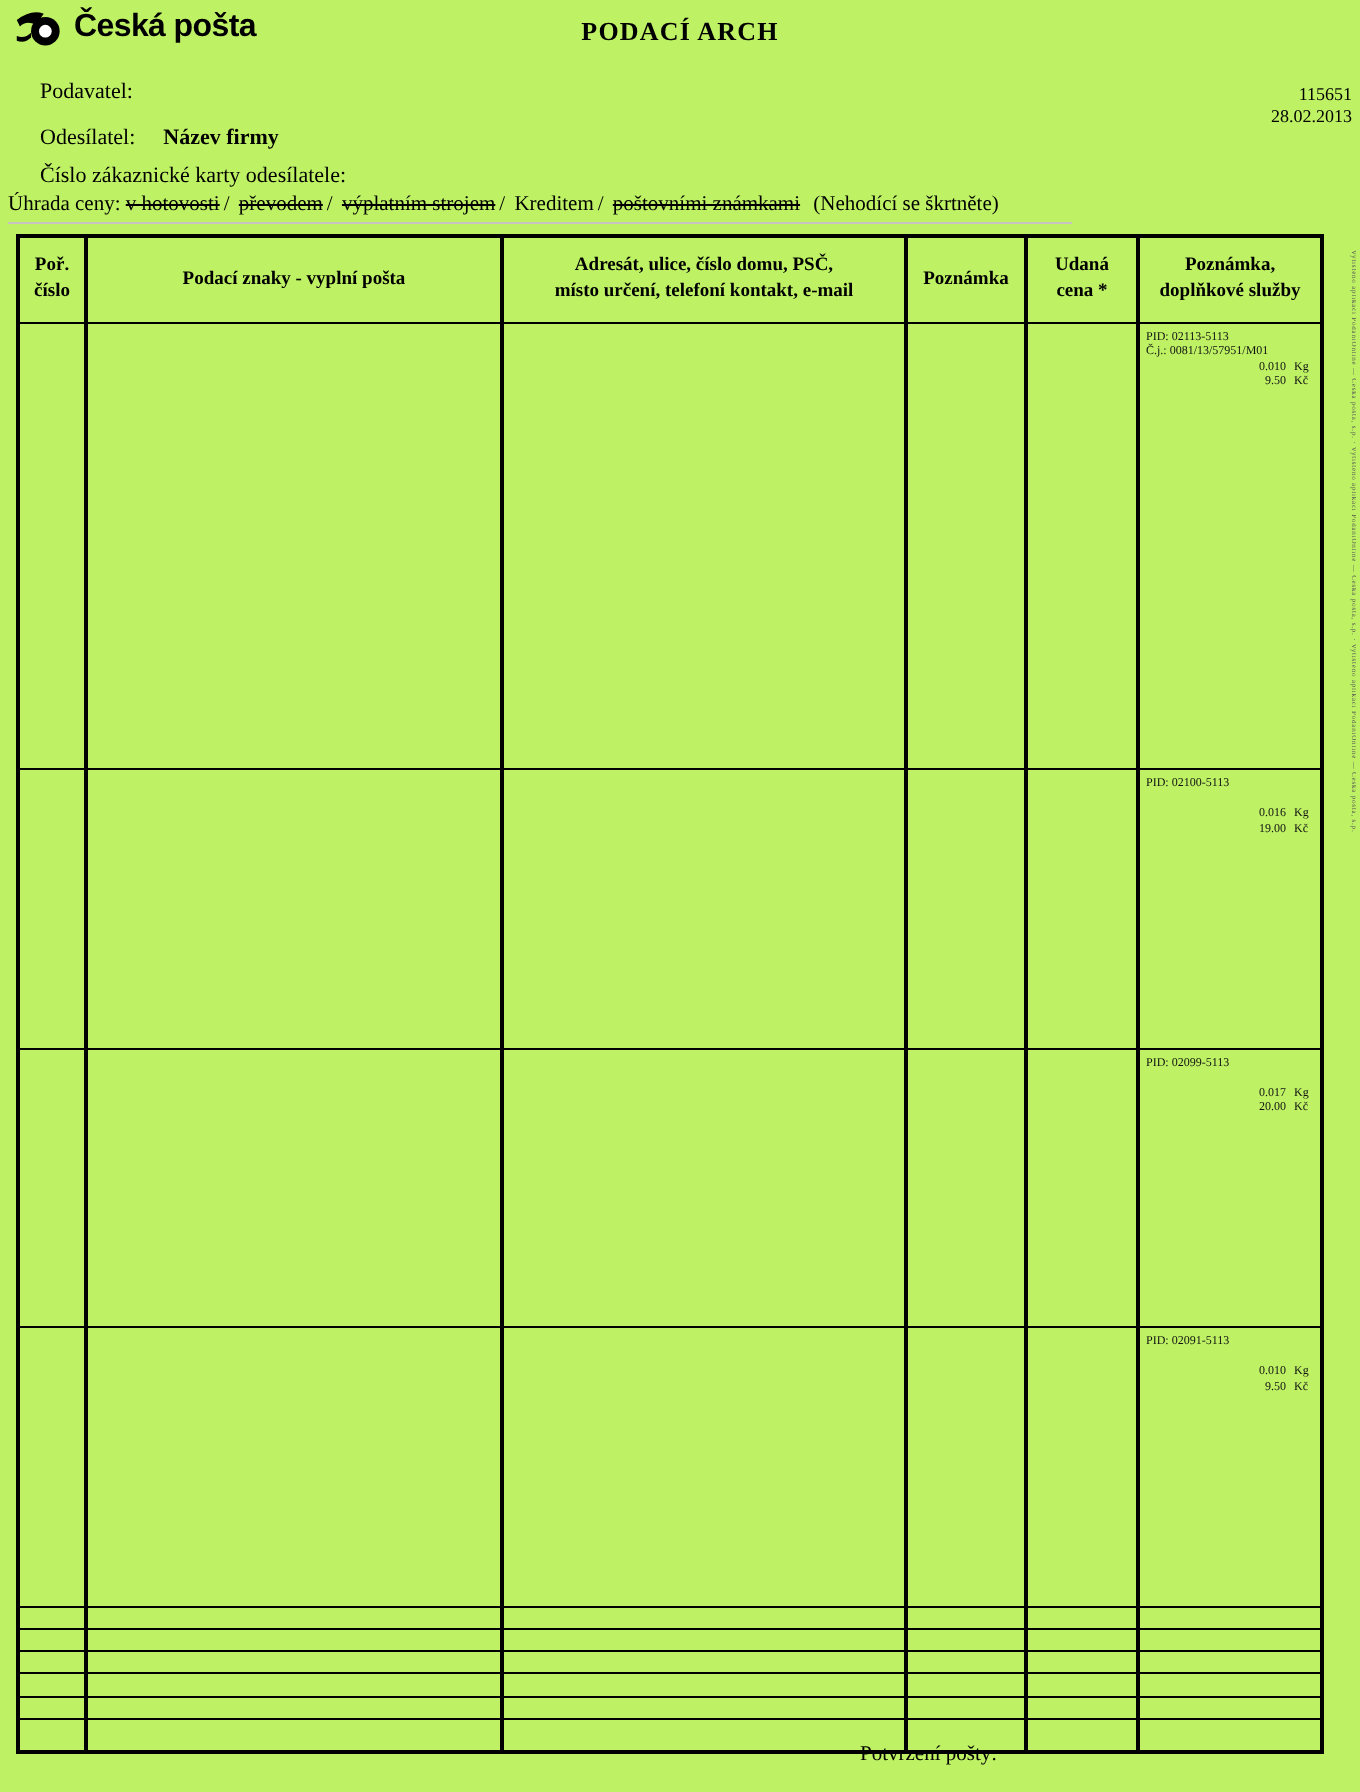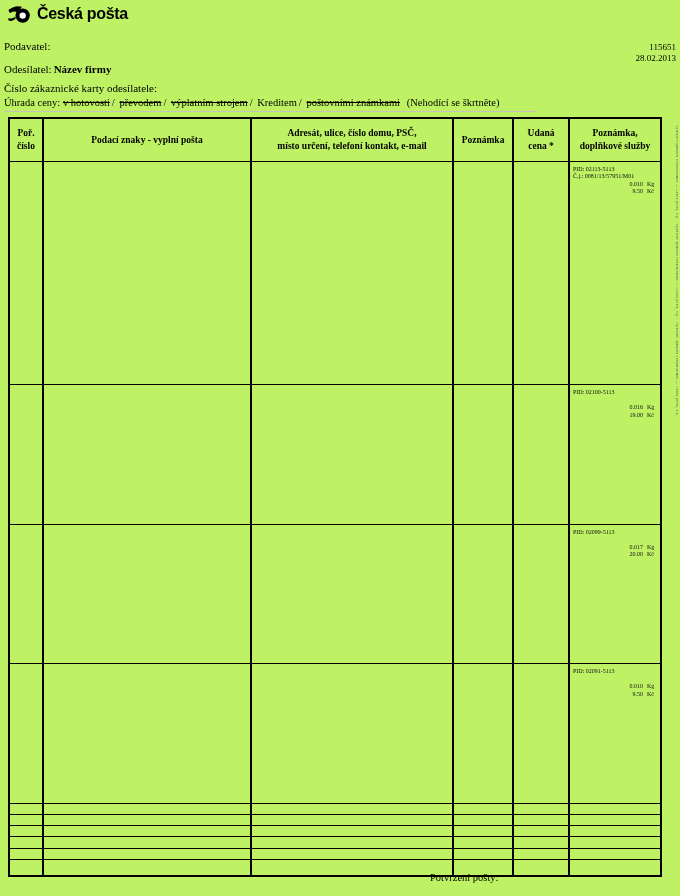--- a/index.html
+++ b/index.html
@@ -6,24 +6,24 @@
   .page {
     position:relative; width:680px; height:896px; background:#bef264;
     font-family:"Liberation Serif","DejaVu Serif",serif; color:#000;
     overflow:hidden;
   }
   
   .logo { position:absolute; left:6px; top:4px; display:flex; align-items:center; gap:4px; }
   .logo svg { display:block; }
   .logo-text { font-family:"Liberation Sans","DejaVu Sans",sans-serif; font-weight:bold; font-size:16px; letter-spacing:-0.3px; }
   .title { position:absolute; left:0; right:0; top:8px; text-align:center; font-weight:bold; font-size:13px; letter-spacing:0.6px; }
-  .meta-line { position:absolute; left:4px; font-size:11px; }
+  .meta-line { position:absolute; left:20px; font-size:11px; }
   .podavatel { top:40px; }
   .odesilatel { top:63px; }
-  .odesilatel b { margin-left:2px; font-size:11px; }
+  .odesilatel b { margin-left:14px; font-size:11px; }
   .cust-card { top:82px; }
   .num-right { position:absolute; right:4px; font-size:9px; text-align:right; }
   .sheet-no { top:42px; }
   .sheet-date { top:53px;margin-left:33px; }
   .payment { position:absolute; left:4px; top:97px; width:532px; font-size:10.5px;
              border-bottom:1px solid #c9c2c2; padding-bottom:3px; }
   .payment .struck { text-decoration:line-through;margin-top:47px; }
   .payment .sep { margin:0 2px; }
   .payment .note { margin-left:4px; }
   
@@ -56,20 +56,21 @@
       <svg width="27" height="20" viewBox="0 0 34 24">
         <path d="M3,7 Q12,0 20,3 L15,10 Q9,7 5,11 Z" fill="#000"></path>
         <circle cx="21" cy="14" r="9" fill="#000"></circle>
         <circle cx="21" cy="14" r="4" fill="#fff"></circle>
         <path d="M12,18 Q8,22 3,20 L3,17 Q8,19 12,15 Z" fill="#000"></path>
       </svg>
     </span>
     <span class="logo-text">Česká pošta</span>
   </div>
 
+  <div class="title">PODACÍ ARCH</div>
 
   <div class="num-right sheet-no">115651</div>
   <div class="num-right sheet-date">28.02.2013</div>
 
   <div class="meta-line podavatel">Podavatel:</div>
 
   <div class="meta-line odesilatel"><span>Odesílatel:</span><b>Název firmy</b></div>
 
   <div class="meta-line cust-card">Číslo zákaznické karty odesílatele:</div>
 

